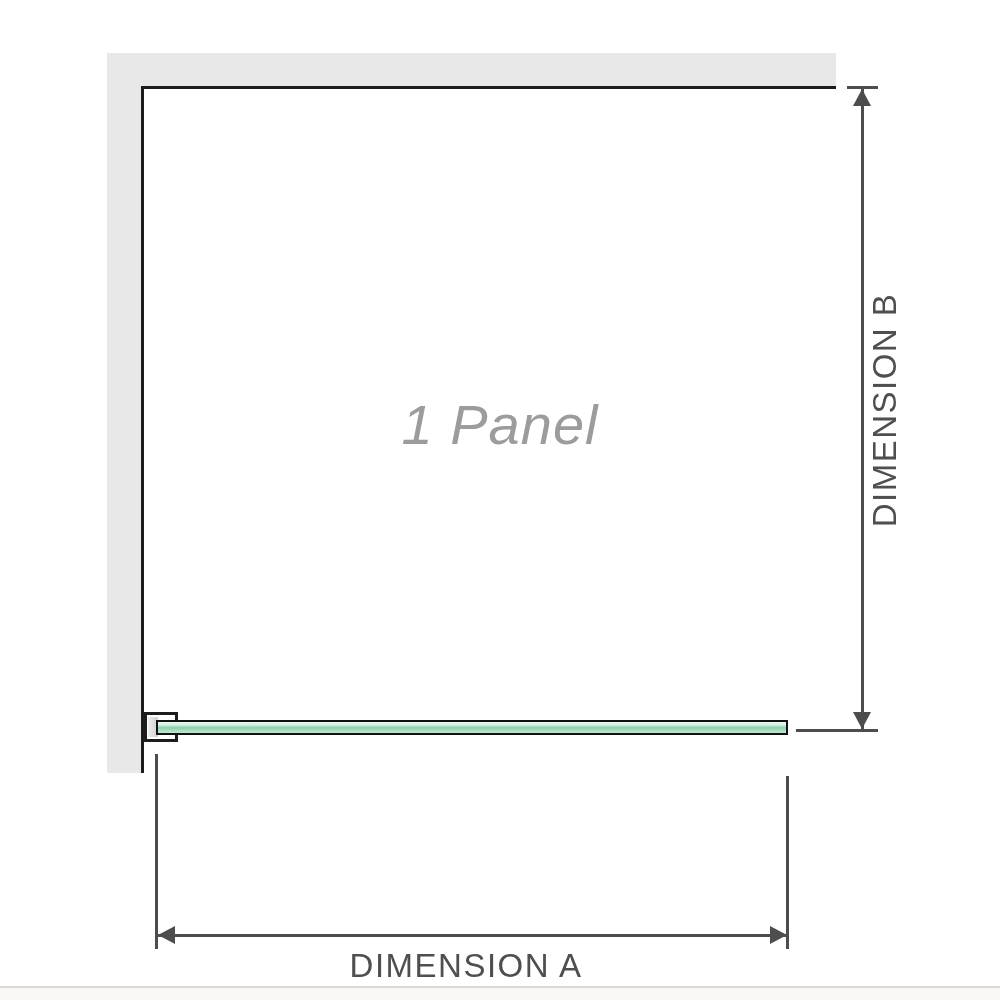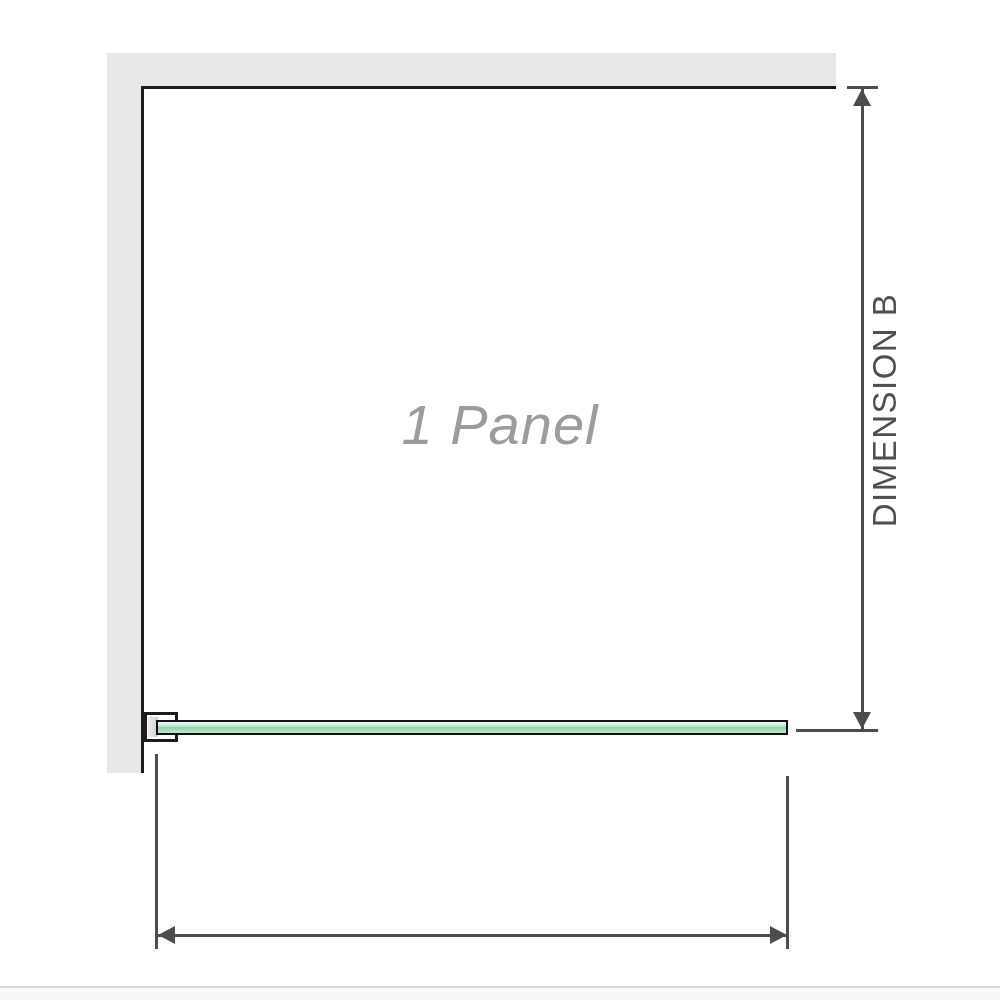--- a/index.html
+++ b/index.html
@@ -157,17 +157,18 @@
   <div class="abs dim-line dimb-line"></div>
   <div class="abs arrow arrow-up"></div>
   <div class="abs arrow arrow-down"></div>
   <div class="abs dim-label dimb-label">DIMENSION B</div>
 
   <div class="abs dim-line dima-ext-left"></div>
   <div class="abs dim-line dima-ext-right"></div>
   <div class="abs dim-line dima-line"></div>
   <div class="abs arrow arrow-left"></div>
   <div class="abs arrow arrow-right"></div>
+  <div class="abs dim-label dima-label">DIMENSION A</div>
 
   <div class="abs footer-divider"></div>
   <div class="abs footer-band"></div>
 
 </div>
 
 </body></html>

